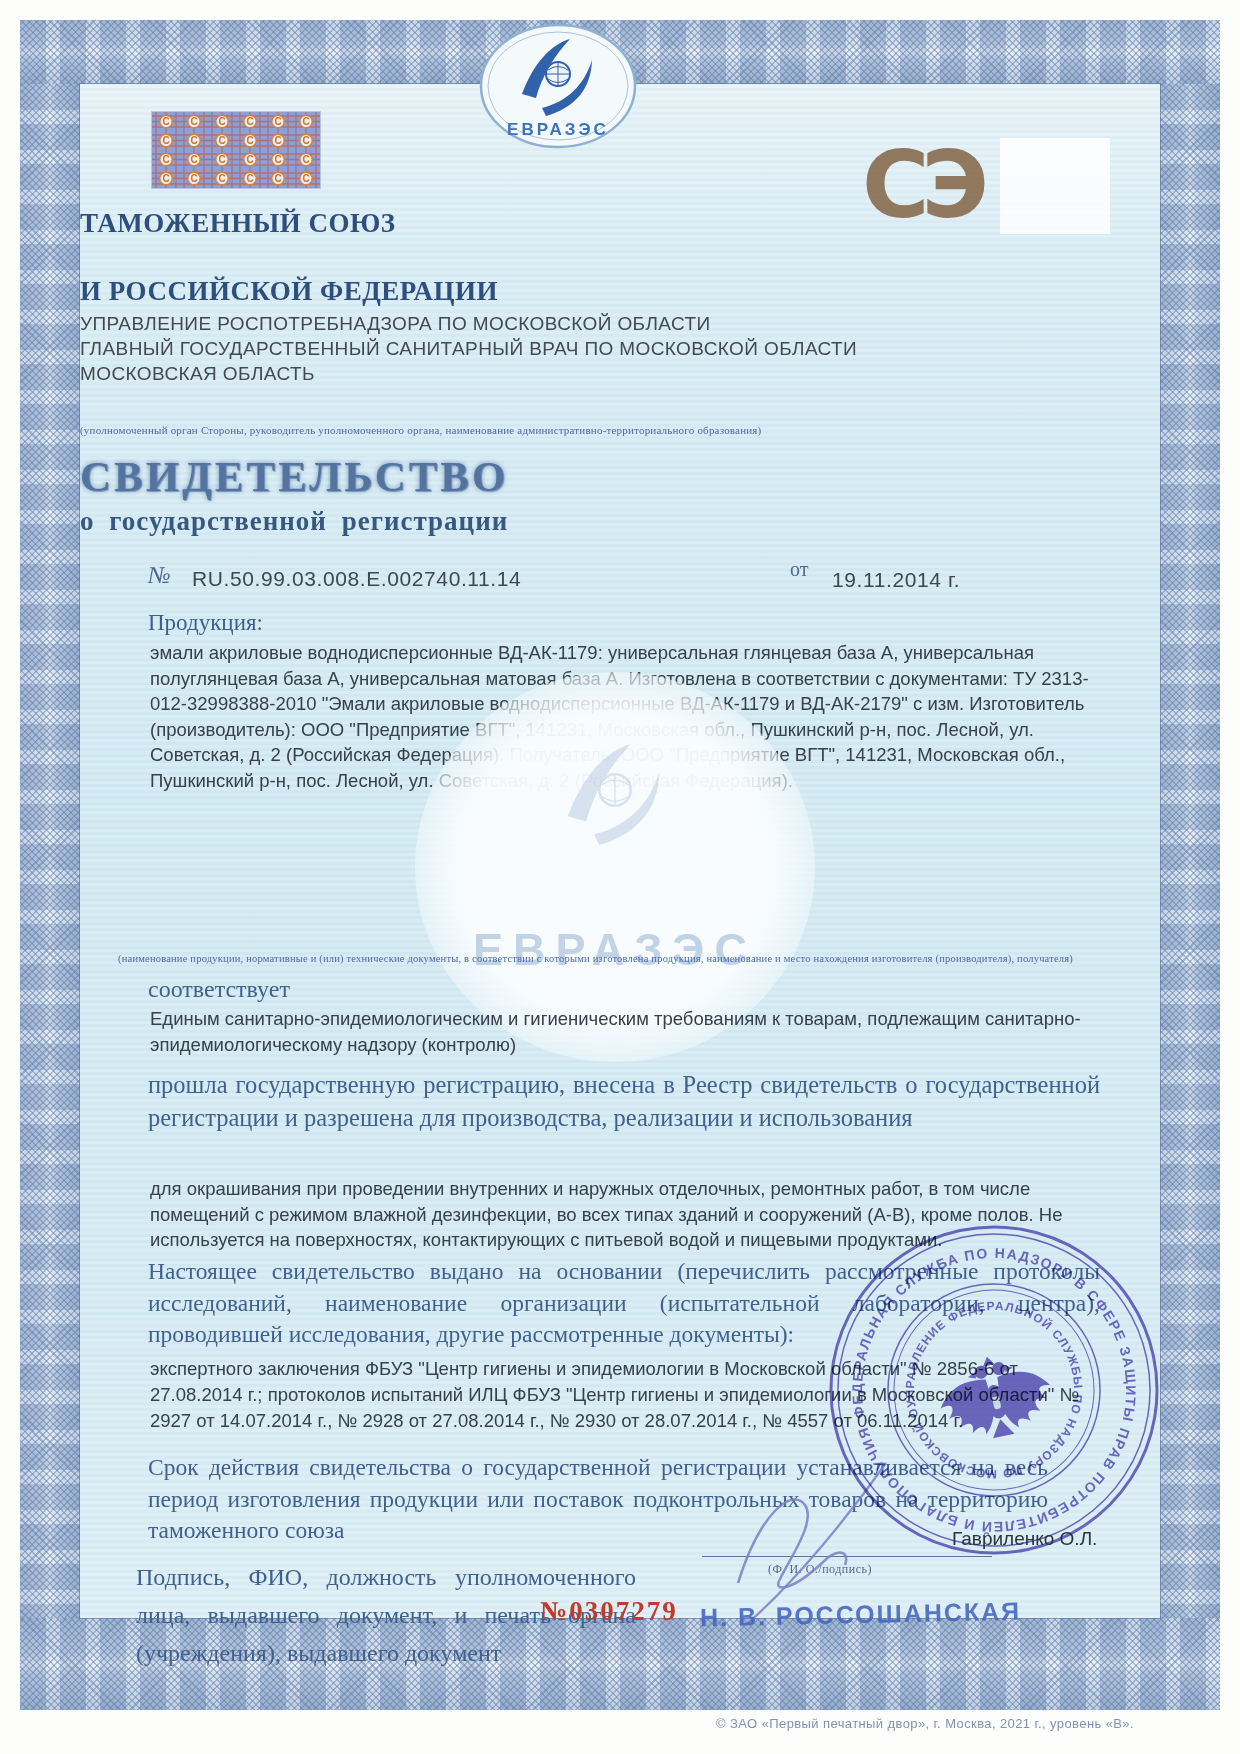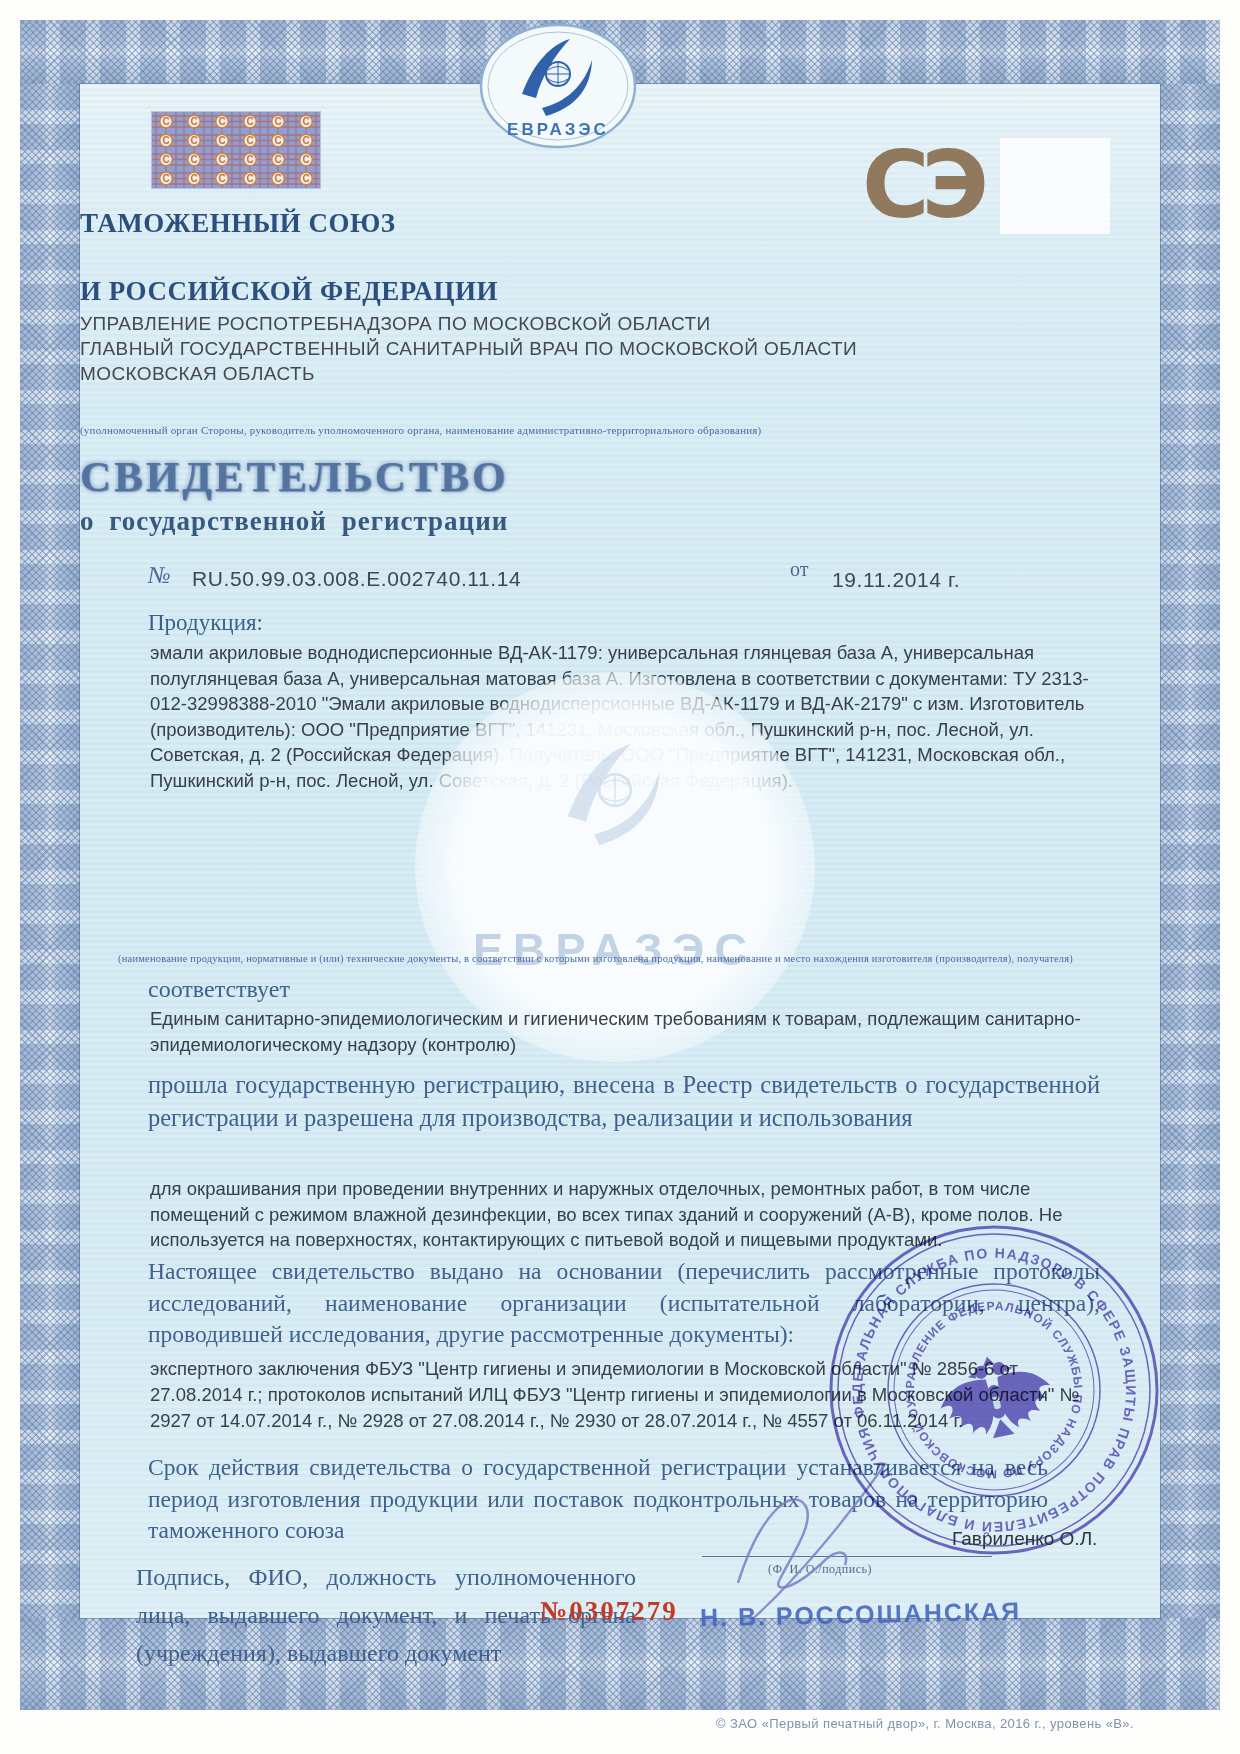--- a/index.html
+++ b/index.html
@@ -184,15 +184,15 @@
       <path d="M-15,-31 l-8,3 8,3 z"></path>
         <path d="M15,-31 l8,3 -8,3 z"></path>
       <path d="M-6,-22 C-32,-27 -46,-18 -56,-3 C-43,-7 -41,0 -50,9 C-37,5 -35,11 -41,20 C-29,14 -26,20 -30,28 C-19,20 -15,24 -17,32 C-8,24 -4,15 -4,0 Z"></path>
       <path d="M6,-22 C32,-27 46,-18 56,-3 C43,-7 41,0 50,9 C37,5 35,11 41,20 C29,14 26,20 30,28 C19,20 15,24 17,32 C8,24 4,15 4,0 Z"></path>
       <ellipse cx="0" cy="2" rx="10" ry="17"></ellipse>
       <path d="M0,20 l-11,17 h22 z"></path>
       <path d="M-3.5,-3 h7 v9 a3.5,3.5 0 0 1 -7,0 z" fill="#e9ecf7"></path>
     </g>
   </svg>
 
-  <div class="abs footer" style="right:106px;top:1716px;">© ЗАО «Первый печатный двор», г. Москва, 2016 г., уровень «В».</div>
+  <div class="abs footer" style="right:106px;top:1716px;">© ЗАО «Первый печатный двор», г. Москва, 2021 г., уровень «В».</div>
 
 </div>
 
 </body></html>

